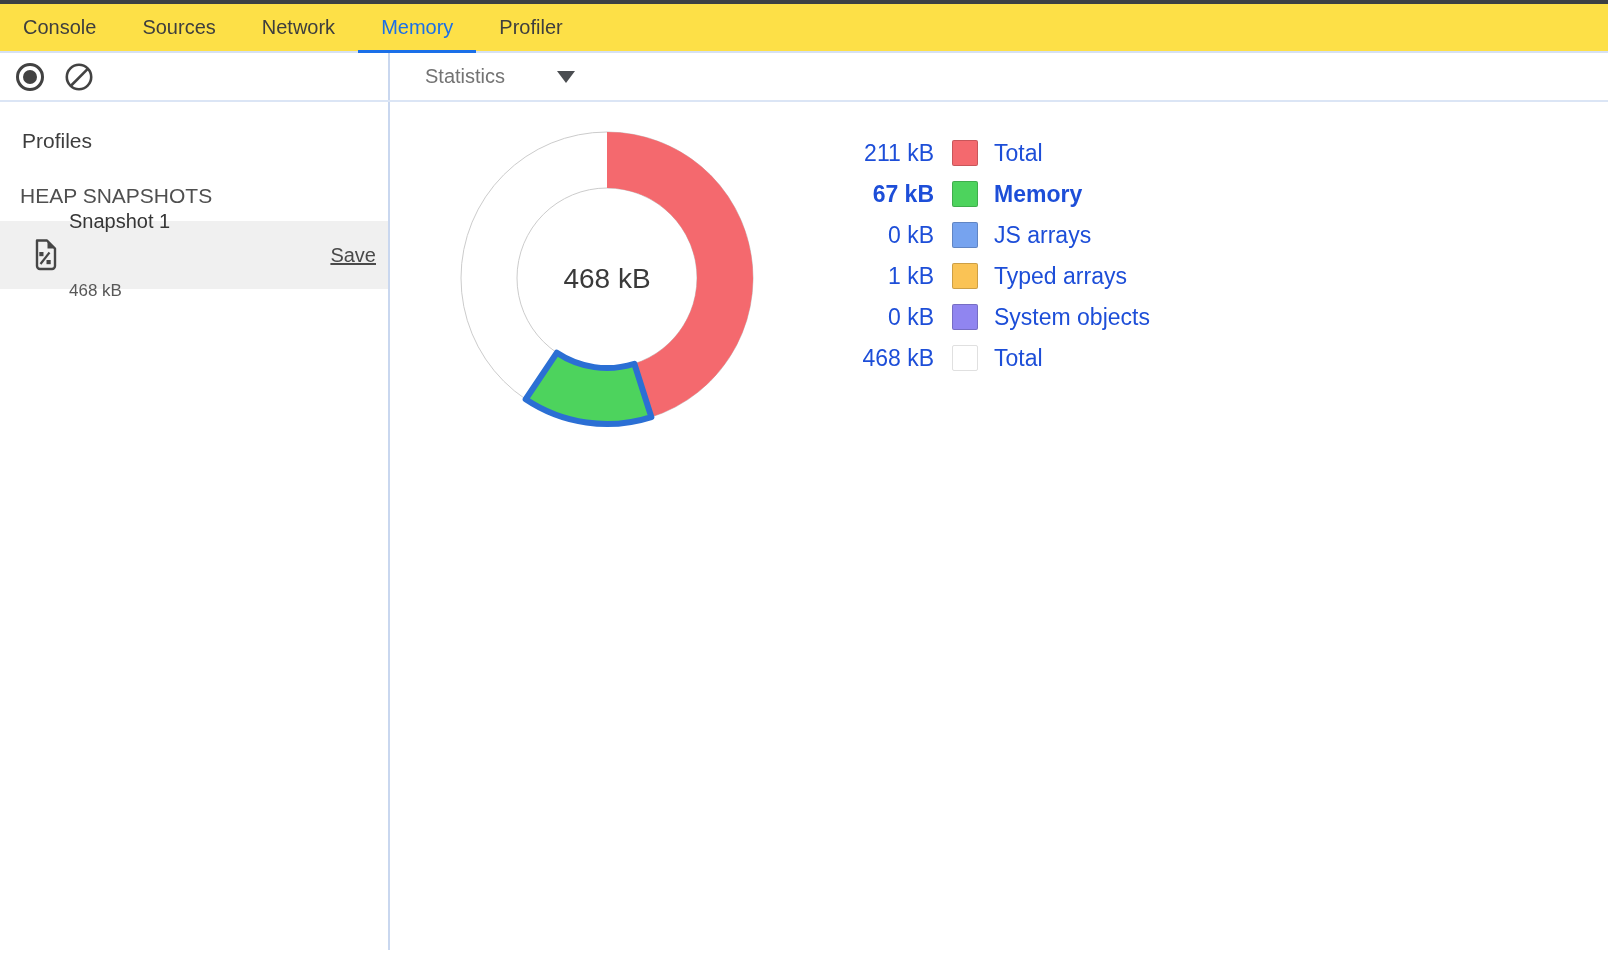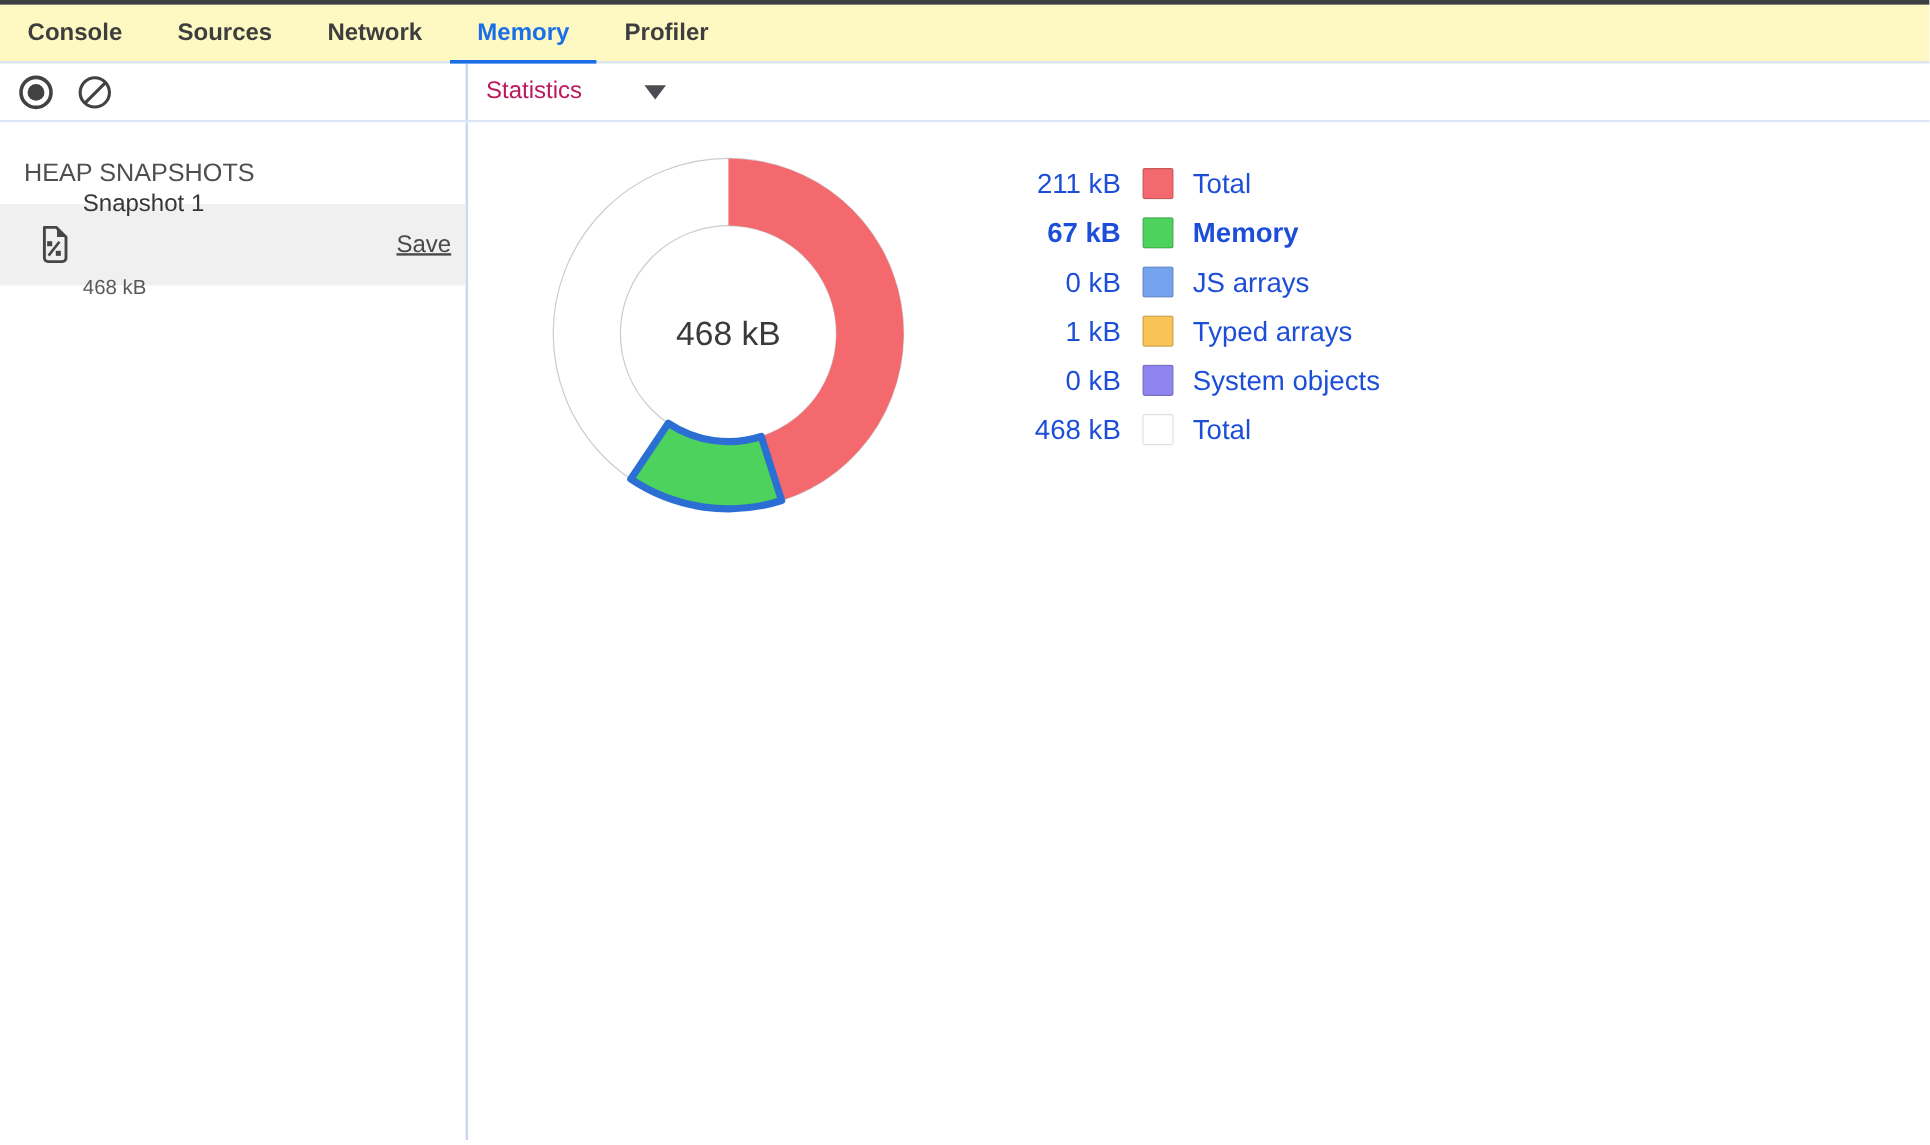--- a/index.html
+++ b/index.html
@@ -2,39 +2,39 @@
 <html><head>
 <meta charset="utf-8">
 <style>
   * { box-sizing: border-box; margin: 0; padding: 0; }
   html, body { width: 1608px; height: 954px; overflow: hidden; background: #fff;
     font-family: "Liberation Sans", sans-serif; color: #363636; }
 
   .top-strip { height: 4px; background: #3c4043; }
 
   
-  .tabbar { height: 49px; background: #fef9c3; border-bottom: 2px solid #d6e1f4;
-    display: flex; align-items: stretch; font-weight: bold; }
+  .tabbar { height: 49px; background: #fde047; border-bottom: 2px solid #d6e1f4;
+    display: flex; align-items: stretch; }
   .tab { position: relative; display: flex; align-items: center; padding: 0 23px;
     font-size: 20px; color: #3e3e3e; cursor: default; }
   .tab.active { color: #1a6fe8; }
   .tab.active::after { content: ""; position: absolute; left: 0; right: 0;
     bottom: -2px; height: 3px; background: #1a6fe8; }
 
   
   .toolbar { height: 49px; display: flex; border-bottom: 2px solid #dbe5f5; background: #fff; }
   .toolbar-left { width: 390px; flex: 0 0 390px; border-right: 2px solid #c9d7ef;
     display: flex; align-items: center; padding-left: 16px; gap: 20px; }
   .toolbar-right { flex: 1; display: flex; align-items: center; padding-left: 15px; }
 
   .record-icon { width: 28px; height: 28px; border: 3px solid #424242; border-radius: 50%;
     display: flex; align-items: center; justify-content: center; }
   .record-icon .dot { width: 14px; height: 14px; border-radius: 50%; background: #424242; }
 
-  .stats-dropdown { display: flex; align-items: center; font-size: 20px; color: #be185d; }
+  .stats-dropdown { display: flex; align-items: center; font-size: 20px; color: #737373; margin-left: 20px; }
   .caret { width: 0; height: 0; margin-left: 52px;
     border-left: 9px solid transparent; border-right: 9px solid transparent;
     border-top: 12px solid #4a4d51; }
 
   
   .body-row { display: flex; height: 848px; }
   .sidebar { width: 390px; flex: 0 0 390px; border-right: 2px solid #c9d7ef; background: #fff; }
   .main { flex: 1; position: relative; background: #fff; }
 
   .profiles-title { margin: 26px 0 0 22px; font-size: 21px; color: #3d3d3d; line-height: 25px; }
@@ -87,20 +87,21 @@
   <div class="toolbar-right">
     <div class="stats-dropdown">
       <span>Statistics</span>
       <span class="caret"></span>
     </div>
   </div>
 </div>
 
 <div class="body-row">
   <div class="sidebar">
+    <div class="profiles-title">Profiles</div>
     <div class="heap-title">HEAP SNAPSHOTS</div>
     <div class="snapshot-item">
       <svg width="28" height="34" viewBox="0 0 28 34">
         <path d="M7 2.5 H17 L25 10.5 V28 a3 3 0 0 1 -3 3 H10 a3 3 0 0 1 -3 -3 Z" fill="none" stroke="#464646" stroke-width="2.4" stroke-linejoin="round"></path>
         <path d="M17.5 2.5 L25 10.5 H17.5 Z" fill="#464646"></path>
         <line x1="10.5" y1="26" x2="19.5" y2="14.5" stroke="#464646" stroke-width="2.2"></line>
         <rect x="9.3" y="14" width="4.2" height="4.2" fill="#464646"></rect>
         <rect x="16.5" y="22" width="4.2" height="4.2" fill="#464646"></rect>
       </svg>
       <div class="snapshot-text">

